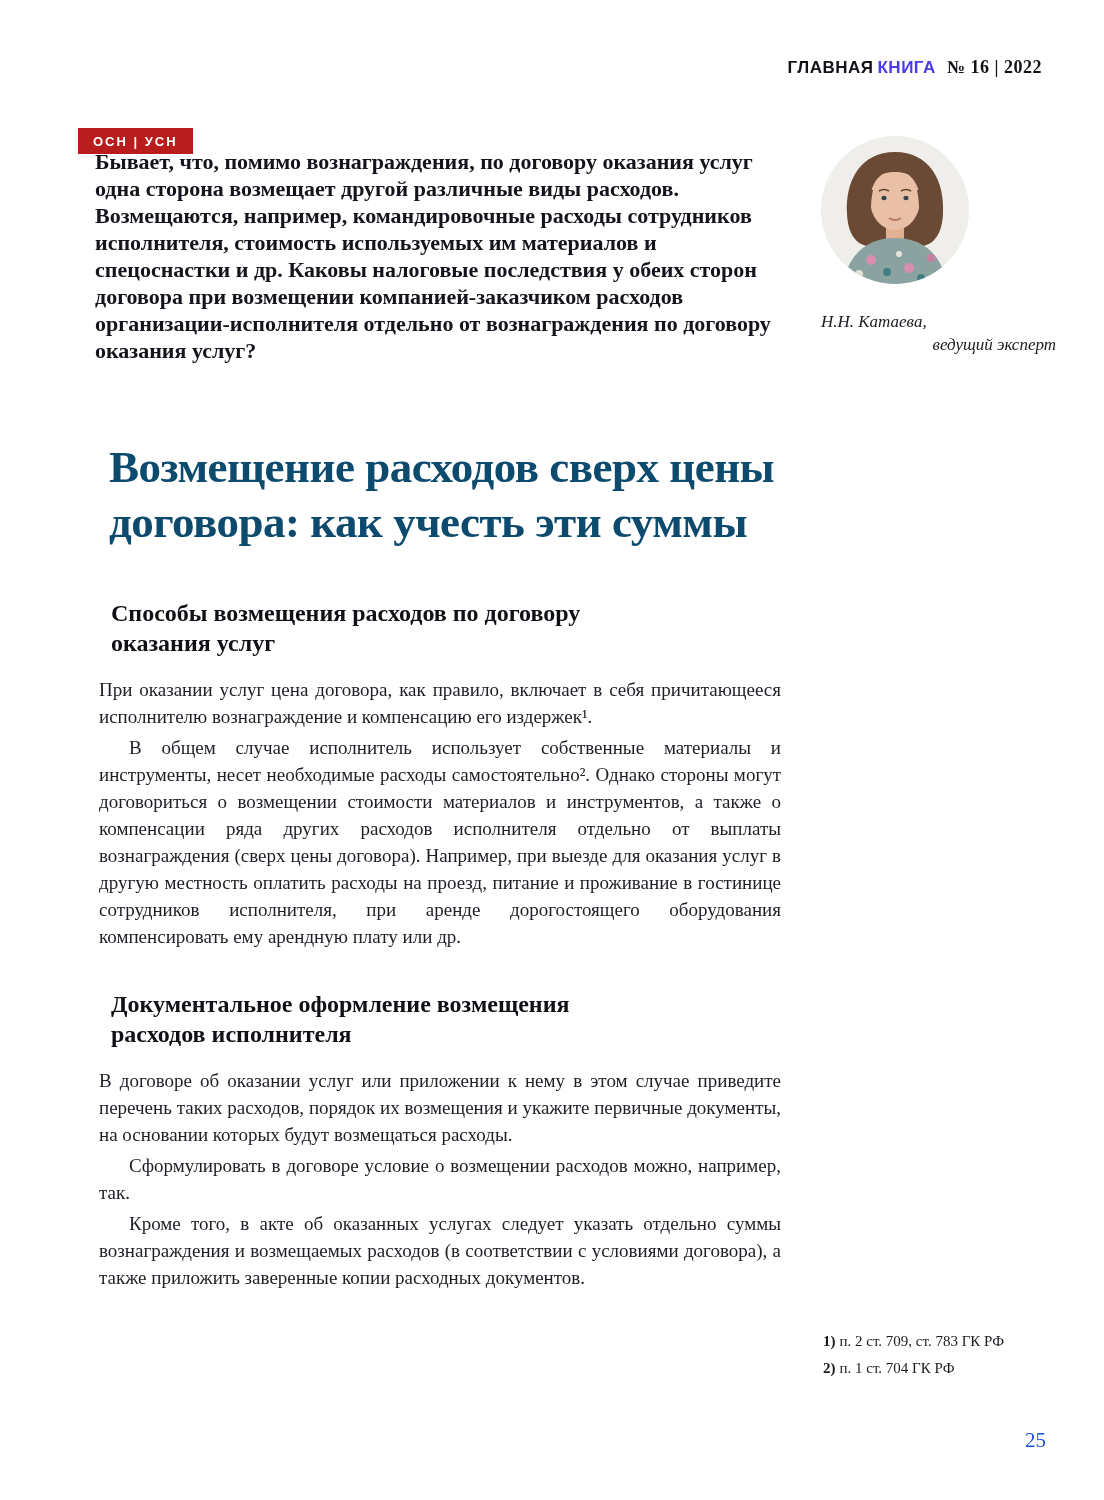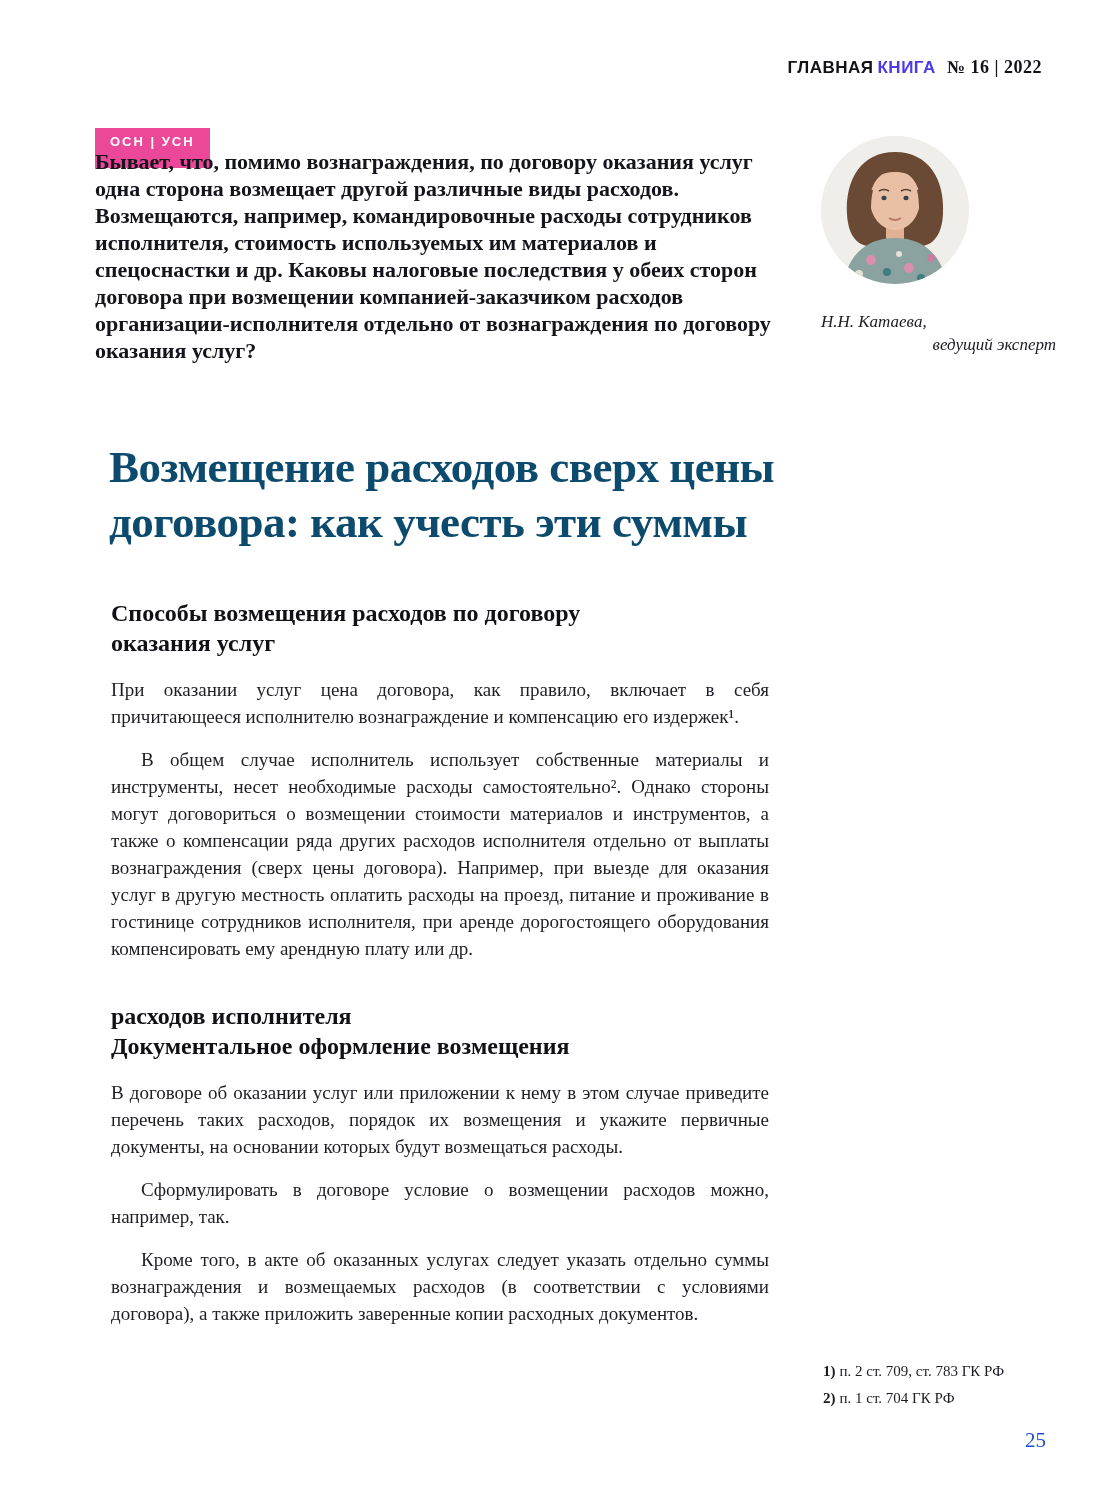--- a/index.html
+++ b/index.html
@@ -11,23 +11,23 @@
   
   .header{
     position:absolute;top:57px;right:62px;white-space:nowrap;
     font-family:"Liberation Sans", sans-serif;font-weight:bold;font-size:17px;
     letter-spacing:0.5px;color:#121218;
   }
   .brand-accent{color:#4a3ae8;margin-left:4px;}
   .issue{font-family:"Liberation Serif", serif;font-size:18px;margin-left:6px;letter-spacing:0.5px;}
   
   .badge{
-    position:absolute;left:95px;top:128px;background:#ec4899;color:#ffffff;
+    position:absolute;left:78px;top:128px;background:#b91c1c;color:#ffffff;
     font-family:"Liberation Sans", sans-serif;font-weight:bold;font-size:13px;
-    letter-spacing:2px;padding:6px 15px 19px 15px;
+    letter-spacing:2px;padding:6px 15px 5px 15px;
   }
   
   .lede{
     position:absolute;left:95px;top:148px;width:695px;margin:0;
     font-size:22px;line-height:27px;font-weight:bold;color:#14141c;
   }
   
   .author{position:absolute;left:821px;top:136px;width:235px;}
   .avatar{
     width:148px;height:148px;border-radius:50%;overflow:hidden;background:#efeeea;
@@ -41,25 +41,25 @@
   }
   .title .line{display:block;}
   
   .main{position:absolute;left:95px;top:598px;width:690px;}
   .main h2{
     margin:0 0 18px 16px;font-size:24px;line-height:30px;font-weight:bold;color:#101016;
   }
   .main h2 .line{display:block;}
   .main h2.second{margin-top:39px;}
   .main p{
-    margin:16px;font-size:19px;line-height:27px;text-align:justify;color:#1e1e26;
+    margin:4px;font-size:19px;line-height:27px;text-align:justify;color:#1e1e26;
   }
   .main p.indent{text-indent:30px;}
   
-  .footnotes{position:absolute;left:823px;top:1328px;width:250px;margin-top:30px;}
+  .footnotes{position:absolute;left:823px;top:1328px;width:250px;}
   .footnote{font-size:15px;line-height:27px;color:#1b1b22;}
   .footnote .marker{font-weight:bold;margin-right:4px;}
   
   .pageno{position:absolute;top:1428px;right:58px;font-size:21px;color:#1d4ed8;}
 </style>
 </head>
 <body>
 
 <div class="page">
 
@@ -115,22 +115,22 @@
 
   <div class="main">
     <h2>
       <span class="line">Способы возмещения расходов по договору</span>
       <span class="line">оказания услуг</span>
     </h2>
     <p>При оказании услуг цена договора, как правило, включает в себя причитающееся исполнителю вознаграждение и компенсацию его издержек¹.</p>
     <p class="indent">В общем случае исполнитель использует собственные материалы и инструменты, несет необходимые расходы самостоятельно². Однако стороны могут договориться о возмещении стоимости материалов и инструментов, а также о компенсации ряда других расходов исполнителя отдельно от выплаты вознаграждения (сверх цены договора). Например, при выезде для оказания услуг в другую местность оплатить расходы на проезд, питание и проживание в гостинице сотрудников исполнителя, при аренде дорогостоящего оборудования компенсировать ему арендную плату или др.</p>
 
     <h2 class="second">
+      <span class="line">Документальное оформление возмещения</span>
       <span class="line">расходов исполнителя</span>
-      <span class="line">Документальное оформление возмещения</span>
     </h2>
     <p>В договоре об оказании услуг или приложении к нему в этом случае приведите перечень таких расходов, порядок их возмещения и укажите первичные документы, на основании которых будут возмещаться расходы.</p>
     <p class="indent">Сформулировать в договоре условие о возмещении расходов можно, например, так.</p>
     <p class="indent">Кроме того, в акте об оказанных услугах следует указать отдельно суммы вознаграждения и возмещаемых расходов (в соответствии с условиями договора), а также приложить заверенные копии расходных документов.</p>
   </div>
 
   <div class="footnotes">
     <div class="footnote">
       <span class="marker">1)</span><span>п. 2 ст. 709, ст. 783 ГК РФ</span>
     </div>

